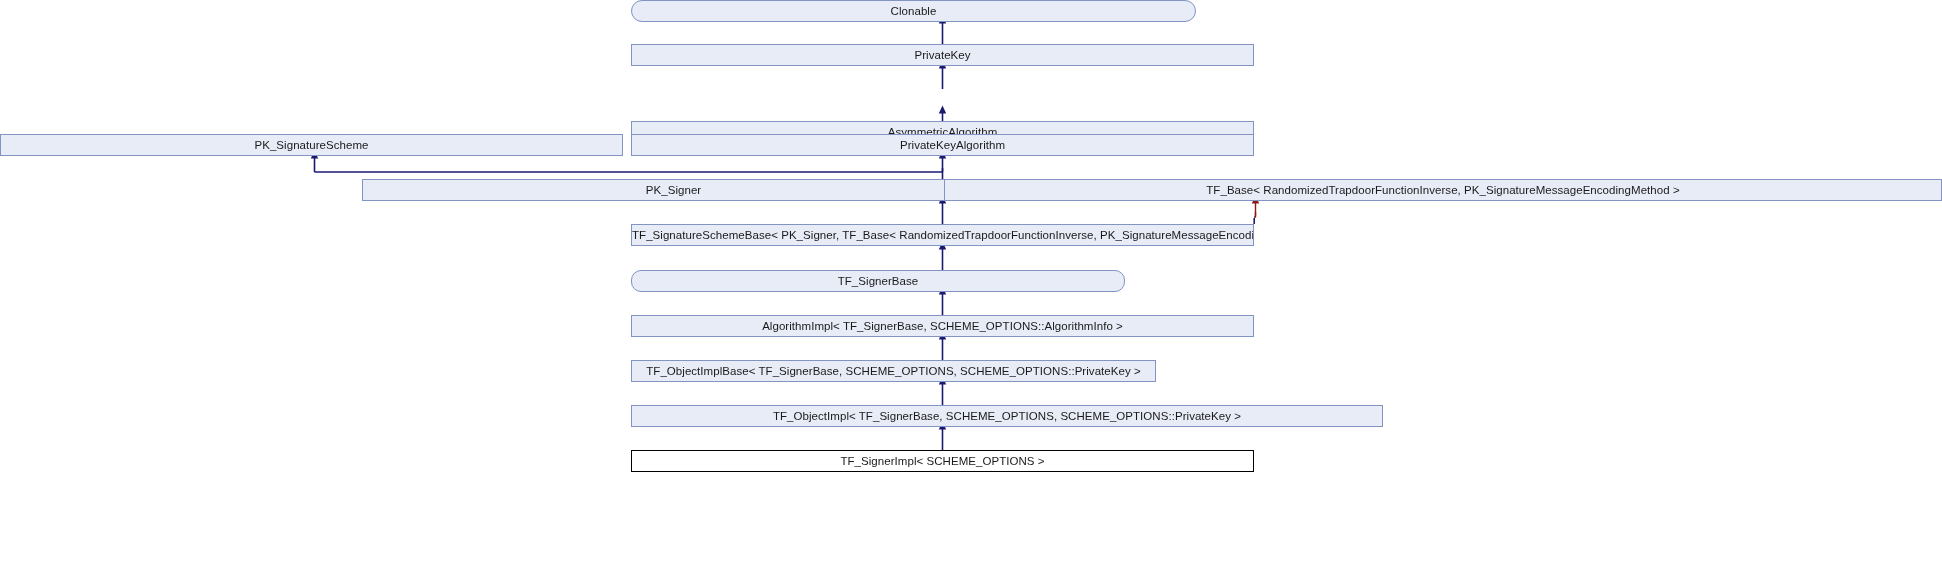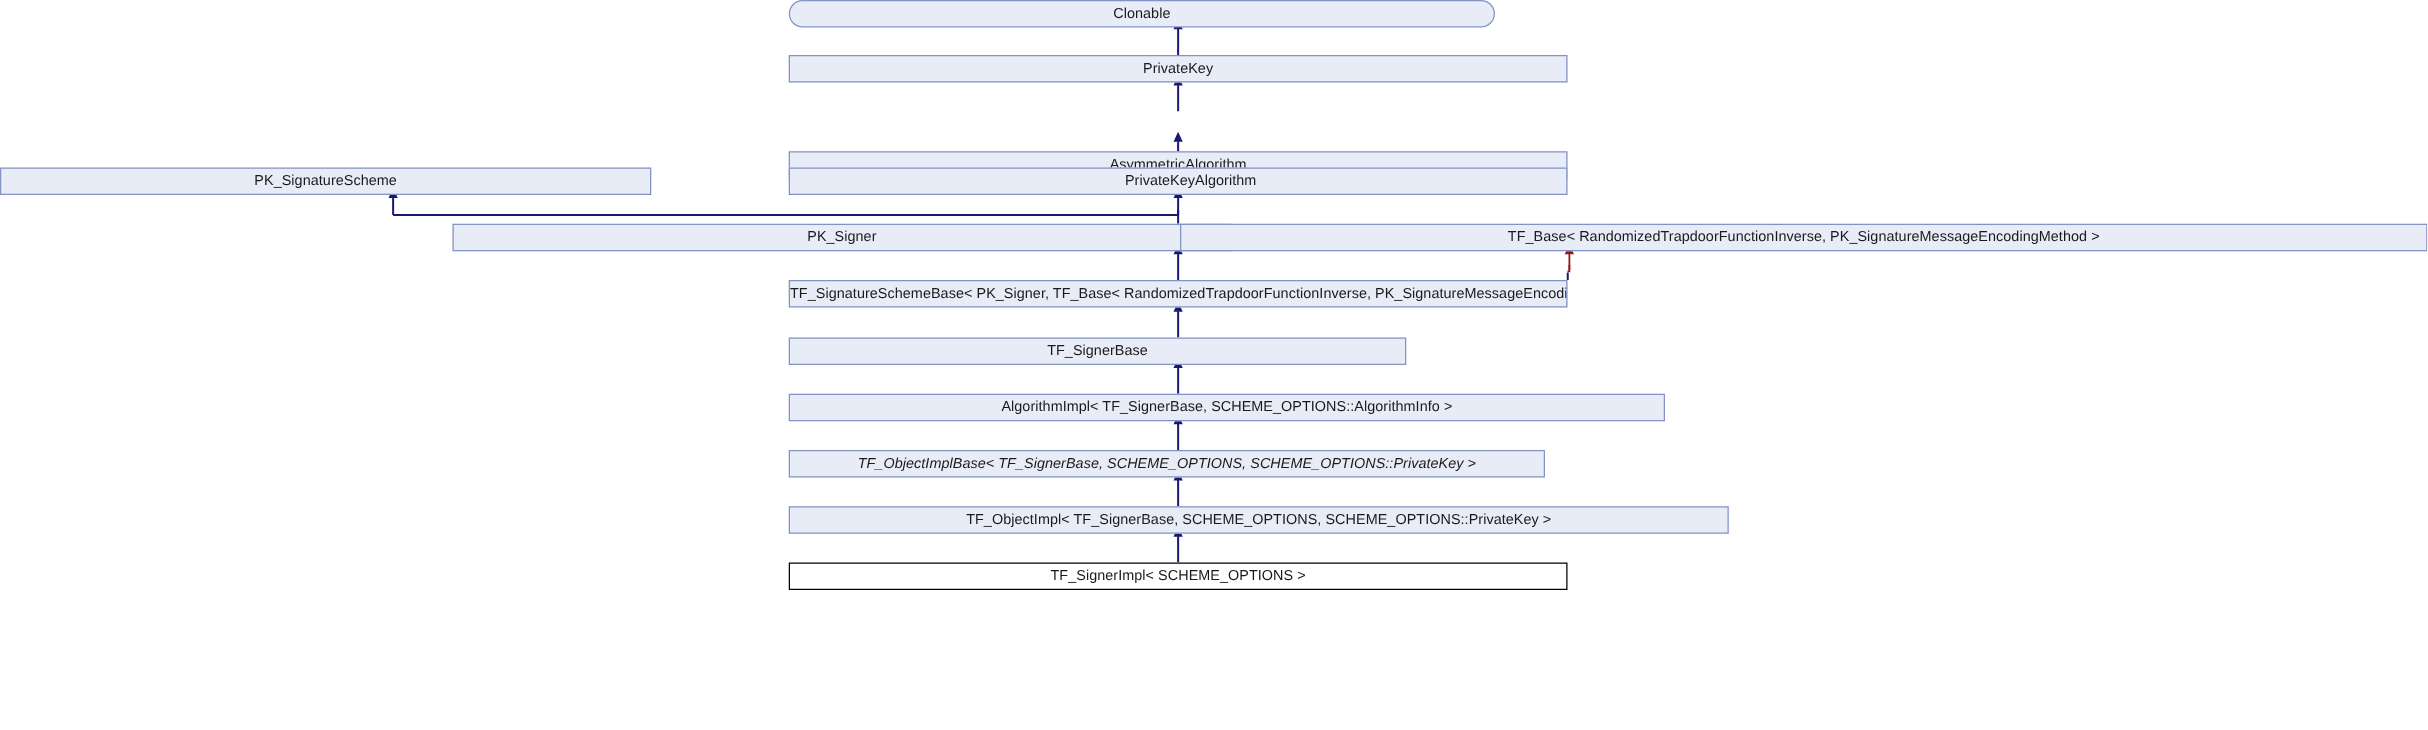--- a/index.html
+++ b/index.html
@@ -127,39 +127,39 @@
       </div>
       <div class="node" style="left: 631px; top: 44px; width: 623px;">
         <span class="label">PrivateKey</span>
       </div>
       <div class="node" style="left: 631px; top: 89px; width: 623px; margin-top: 32px;">
         <span class="label">AsymmetricAlgorithm</span>
       </div>
       <div class="node" style="left: 631px; top: 134px; width: 623px; padding-left: 20px;">
         <span class="label">PrivateKeyAlgorithm</span>
       </div>
-      <div class="node" style="left: 0px; top: 134px; width: 521px; text-align: center;">
+      <div class="node" style="left: 0px; top: 134px; width: 623px; text-align: center;">
         <span class="label">PK_SignatureScheme</span>
       </div>
       <div class="node" style="left: 314px; top: 179px; width: 623px; margin-left: 48px;">
         <span class="label">PK_Signer</span>
       </div>
       <div class="node" style="left: 944px; top: 179px; width: 998px;">
         <span class="label">TF_Base&lt; RandomizedTrapdoorFunctionInverse, PK_SignatureMessageEncodingMethod &gt;</span>
       </div>
       <div class="node" style="left: 631px; top: 224px; width: 623px;">
         <span class="label">TF_SignatureSchemeBase&lt; PK_Signer, TF_Base&lt; RandomizedTrapdoorFunctionInverse, PK_SignatureMessageEncodingMethod &gt; &gt;</span>
       </div>
-      <div class="node" style="left: 631px; top: 270px; width: 494px;">
+      <div class="node" style="left: 631px; top: 270px; width: 494px; border-radius: 10px;">
         <span class="label">TF_SignerBase</span>
       </div>
-      <div class="node" style="left: 631px; top: 315px; width: 701px;">
+      <div class="node" style="left: 631px; top: 315px; width: 623px;">
         <span class="label">AlgorithmImpl&lt; TF_SignerBase, SCHEME_OPTIONS::AlgorithmInfo &gt;</span>
       </div>
-      <div class="node" style="left: 631px; top: 360px; width: 605px; font-style: italic;">
+      <div class="node" style="left: 631px; top: 360px; width: 525px;">
         <span class="label">TF_ObjectImplBase&lt; TF_SignerBase, SCHEME_OPTIONS, SCHEME_OPTIONS::PrivateKey &gt;</span>
       </div>
       <div class="node" style="left: 631px; top: 405px; width: 752px;">
         <span class="label">TF_ObjectImpl&lt; TF_SignerBase, SCHEME_OPTIONS, SCHEME_OPTIONS::PrivateKey &gt;</span>
       </div>
       <div class="node current" style="left: 631px; top: 450px; width: 623px;">
         <span class="label">TF_SignerImpl&lt; SCHEME_OPTIONS &gt;</span>
       </div>
     </div>
 

